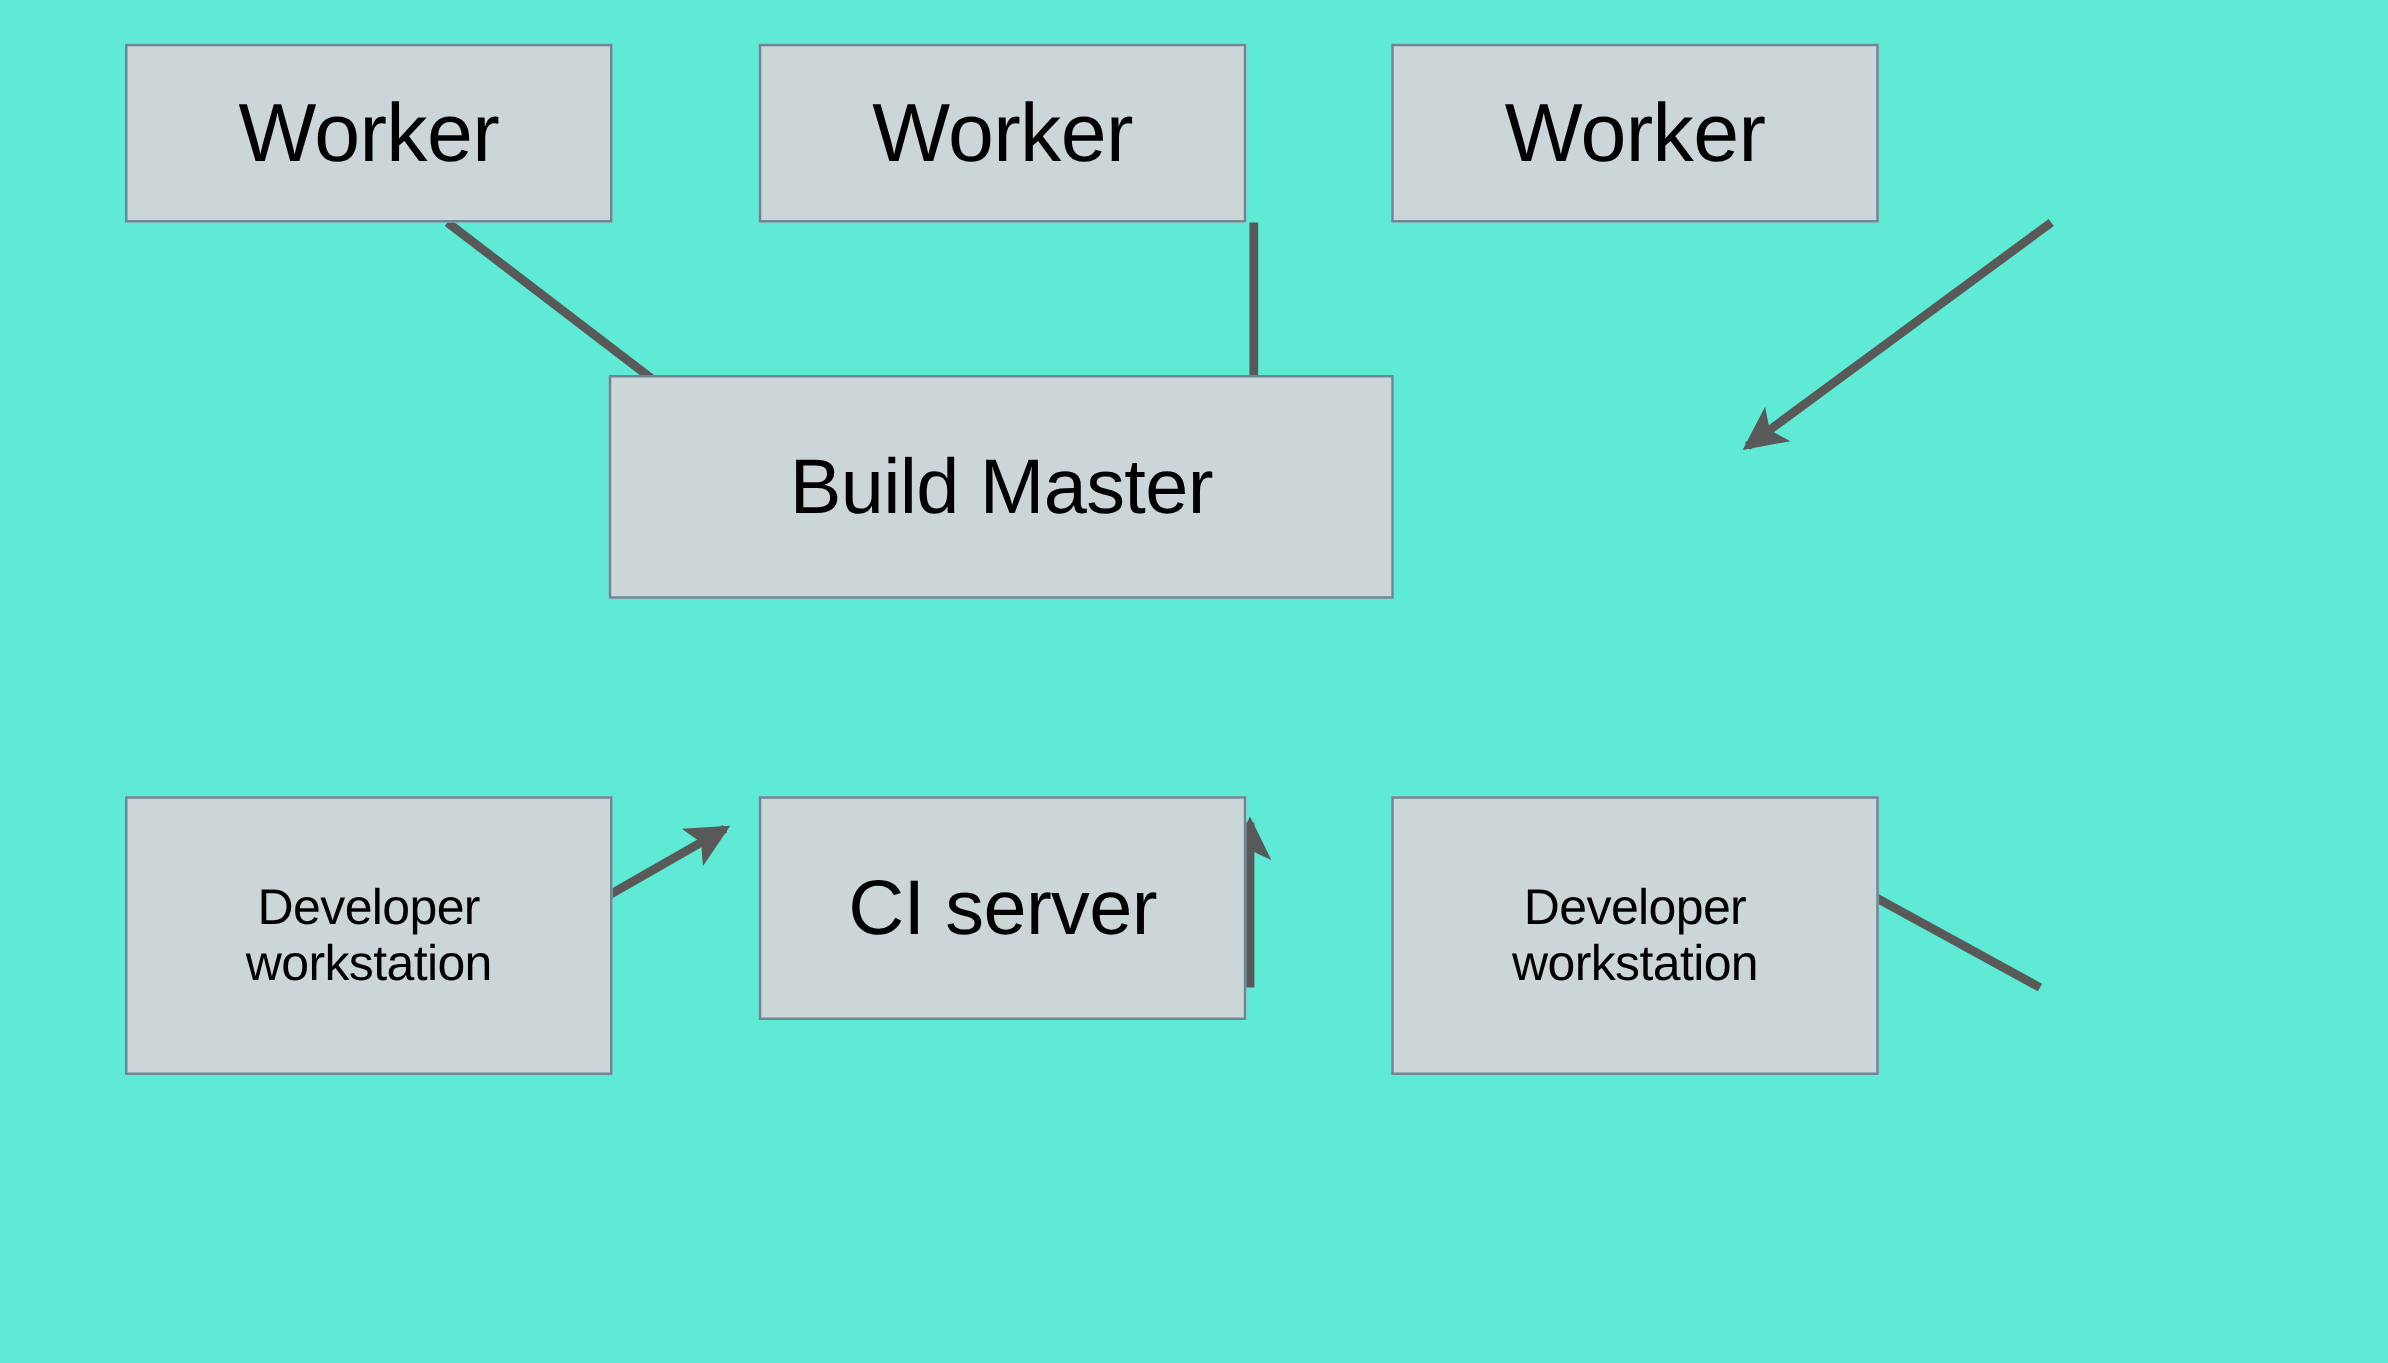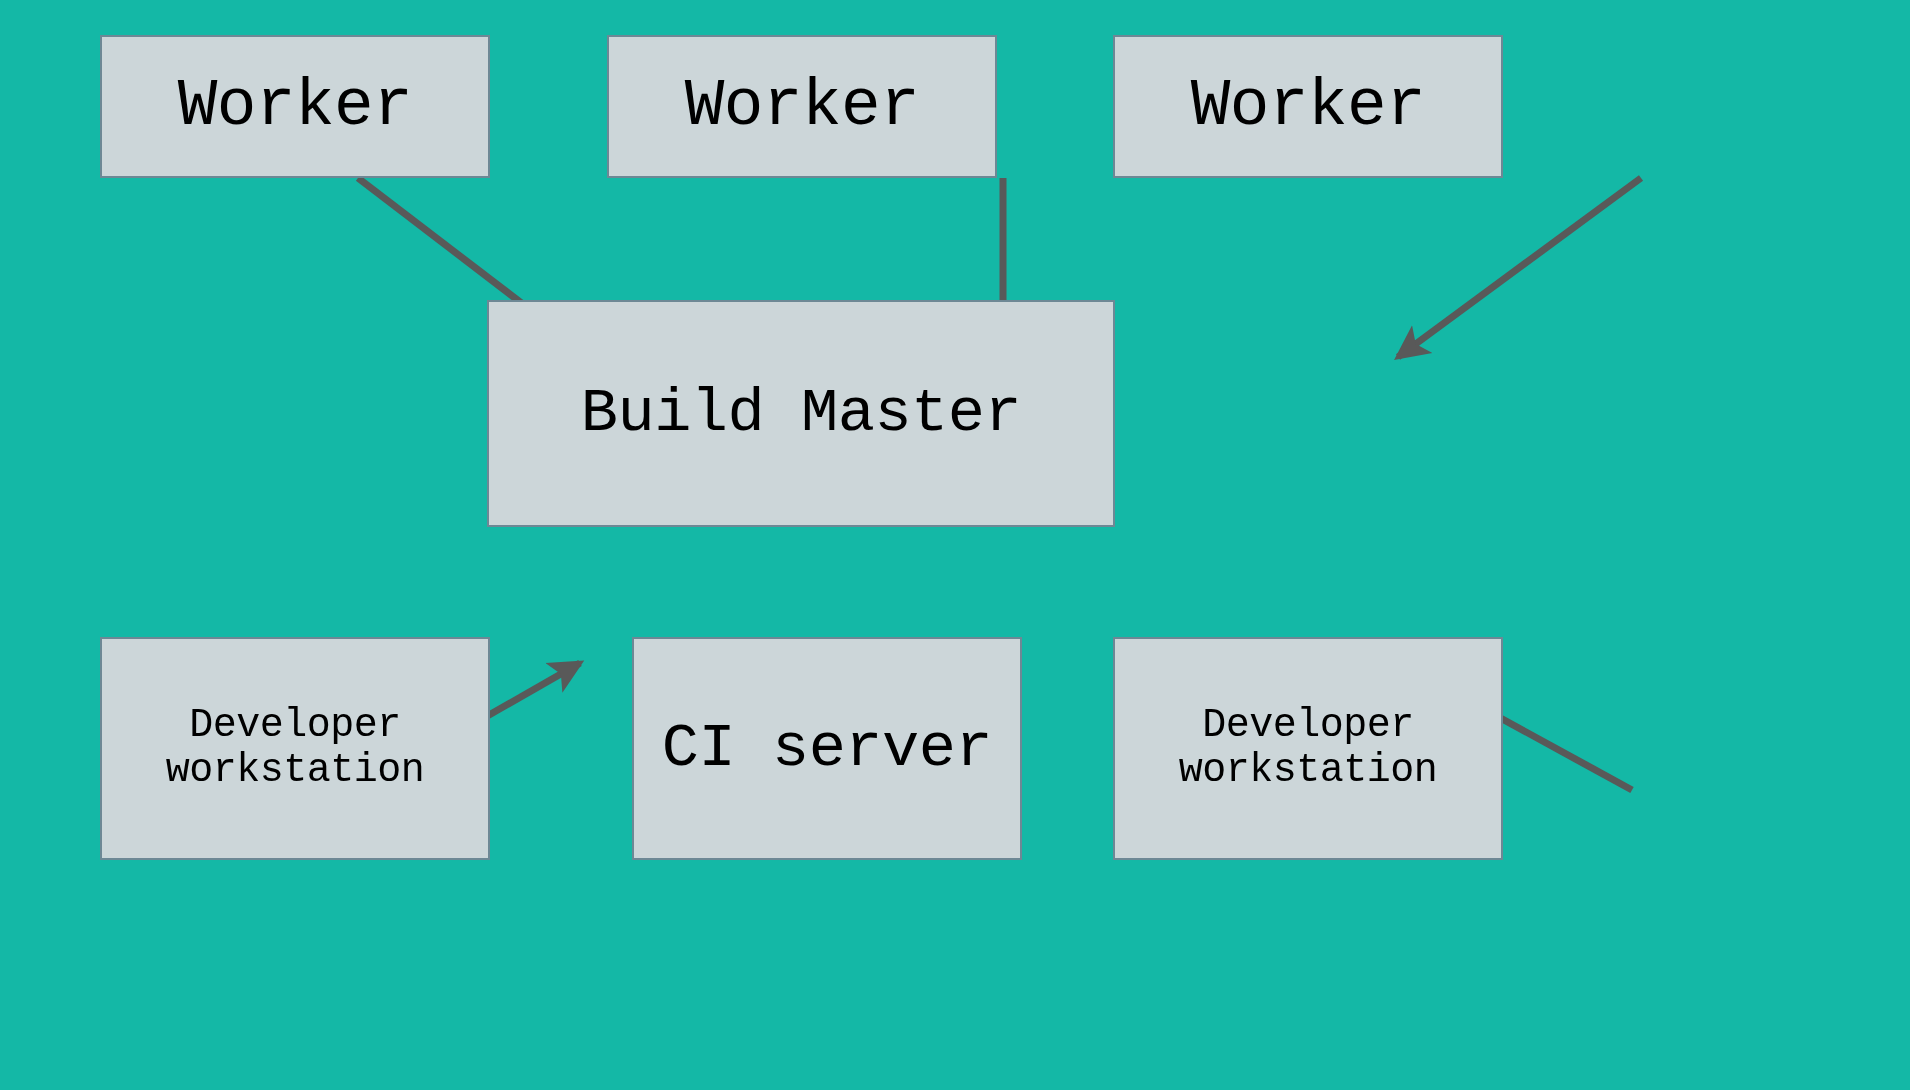--- a/index.html
+++ b/index.html
@@ -4,23 +4,23 @@
 <style>
   html, body {
     margin: 0;
     padding: 0;
     background: #ffffff;
   }
   #canvas {
     position: relative;
     width: 1910px;
     height: 1090px;
-    background: #14b8a6;
+    background: #5eead4;
     overflow: hidden;
-    font-family: Liberation Mono, monospace;
+    font-family: Liberation Sans, sans-serif;
   }
   #edges {
     position: absolute;
     left: 0;
     top: 0;
     width: 1910px;
     height: 1090px;
     pointer-events: none;
   }
   .node {
@@ -87,30 +87,30 @@
   </div>
 
   <div class="node" style="left:607px; top:35px; width:390px; height:143px;">
     <span class="node-label lbl-worker">Worker</span>
   </div>
 
   <div class="node" style="left:1113px; top:35px; width:390px; height:143px;">
     <span class="node-label lbl-worker">Worker</span>
   </div>
 
-  <div class="node" style="left:487px; top:300px; width:628px; height:227px;">
+  <div class="node" style="left:487px; top:300px; width:628px; height:179px;">
     <span class="node-label lbl-master">Build Master</span>
   </div>
 
   <div class="node" style="left:100px; top:637px; width:390px; height:223px;">
     <span class="node-label lbl-dev">Developer
 workstation</span>
   </div>
 
-  <div class="node" style="left:632px; top:637px; width:390px; height:223px;">
+  <div class="node" style="left:607px; top:637px; width:390px; height:179px;">
     <span class="node-label lbl-ci">CI server</span>
   </div>
 
   <div class="node" style="left:1113px; top:637px; width:390px; height:223px;">
     <span class="node-label lbl-dev">Developer
 workstation</span>
   </div>
 
 </div>
 

